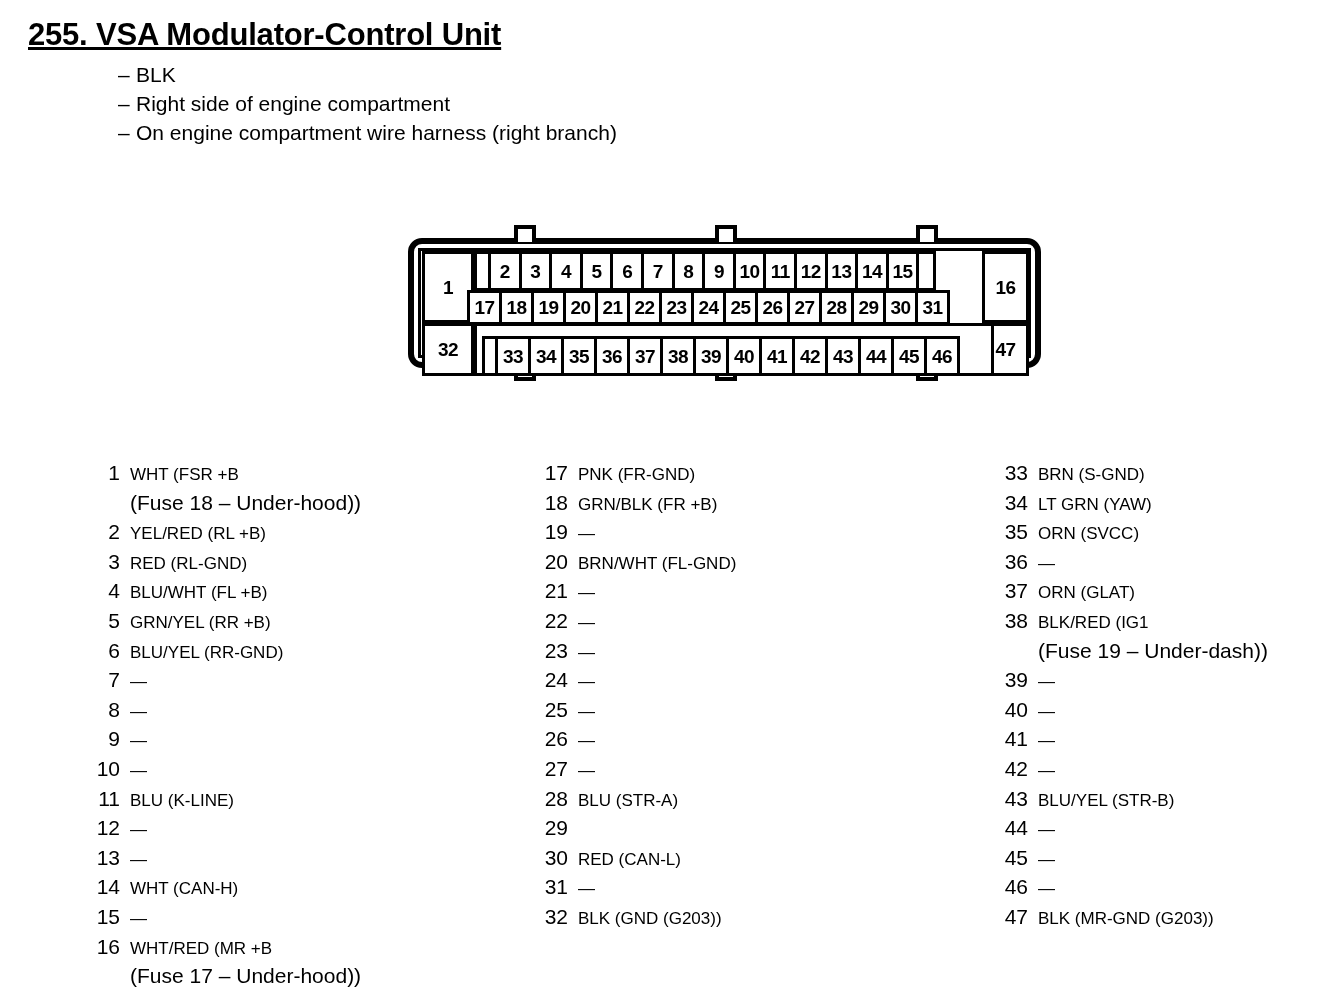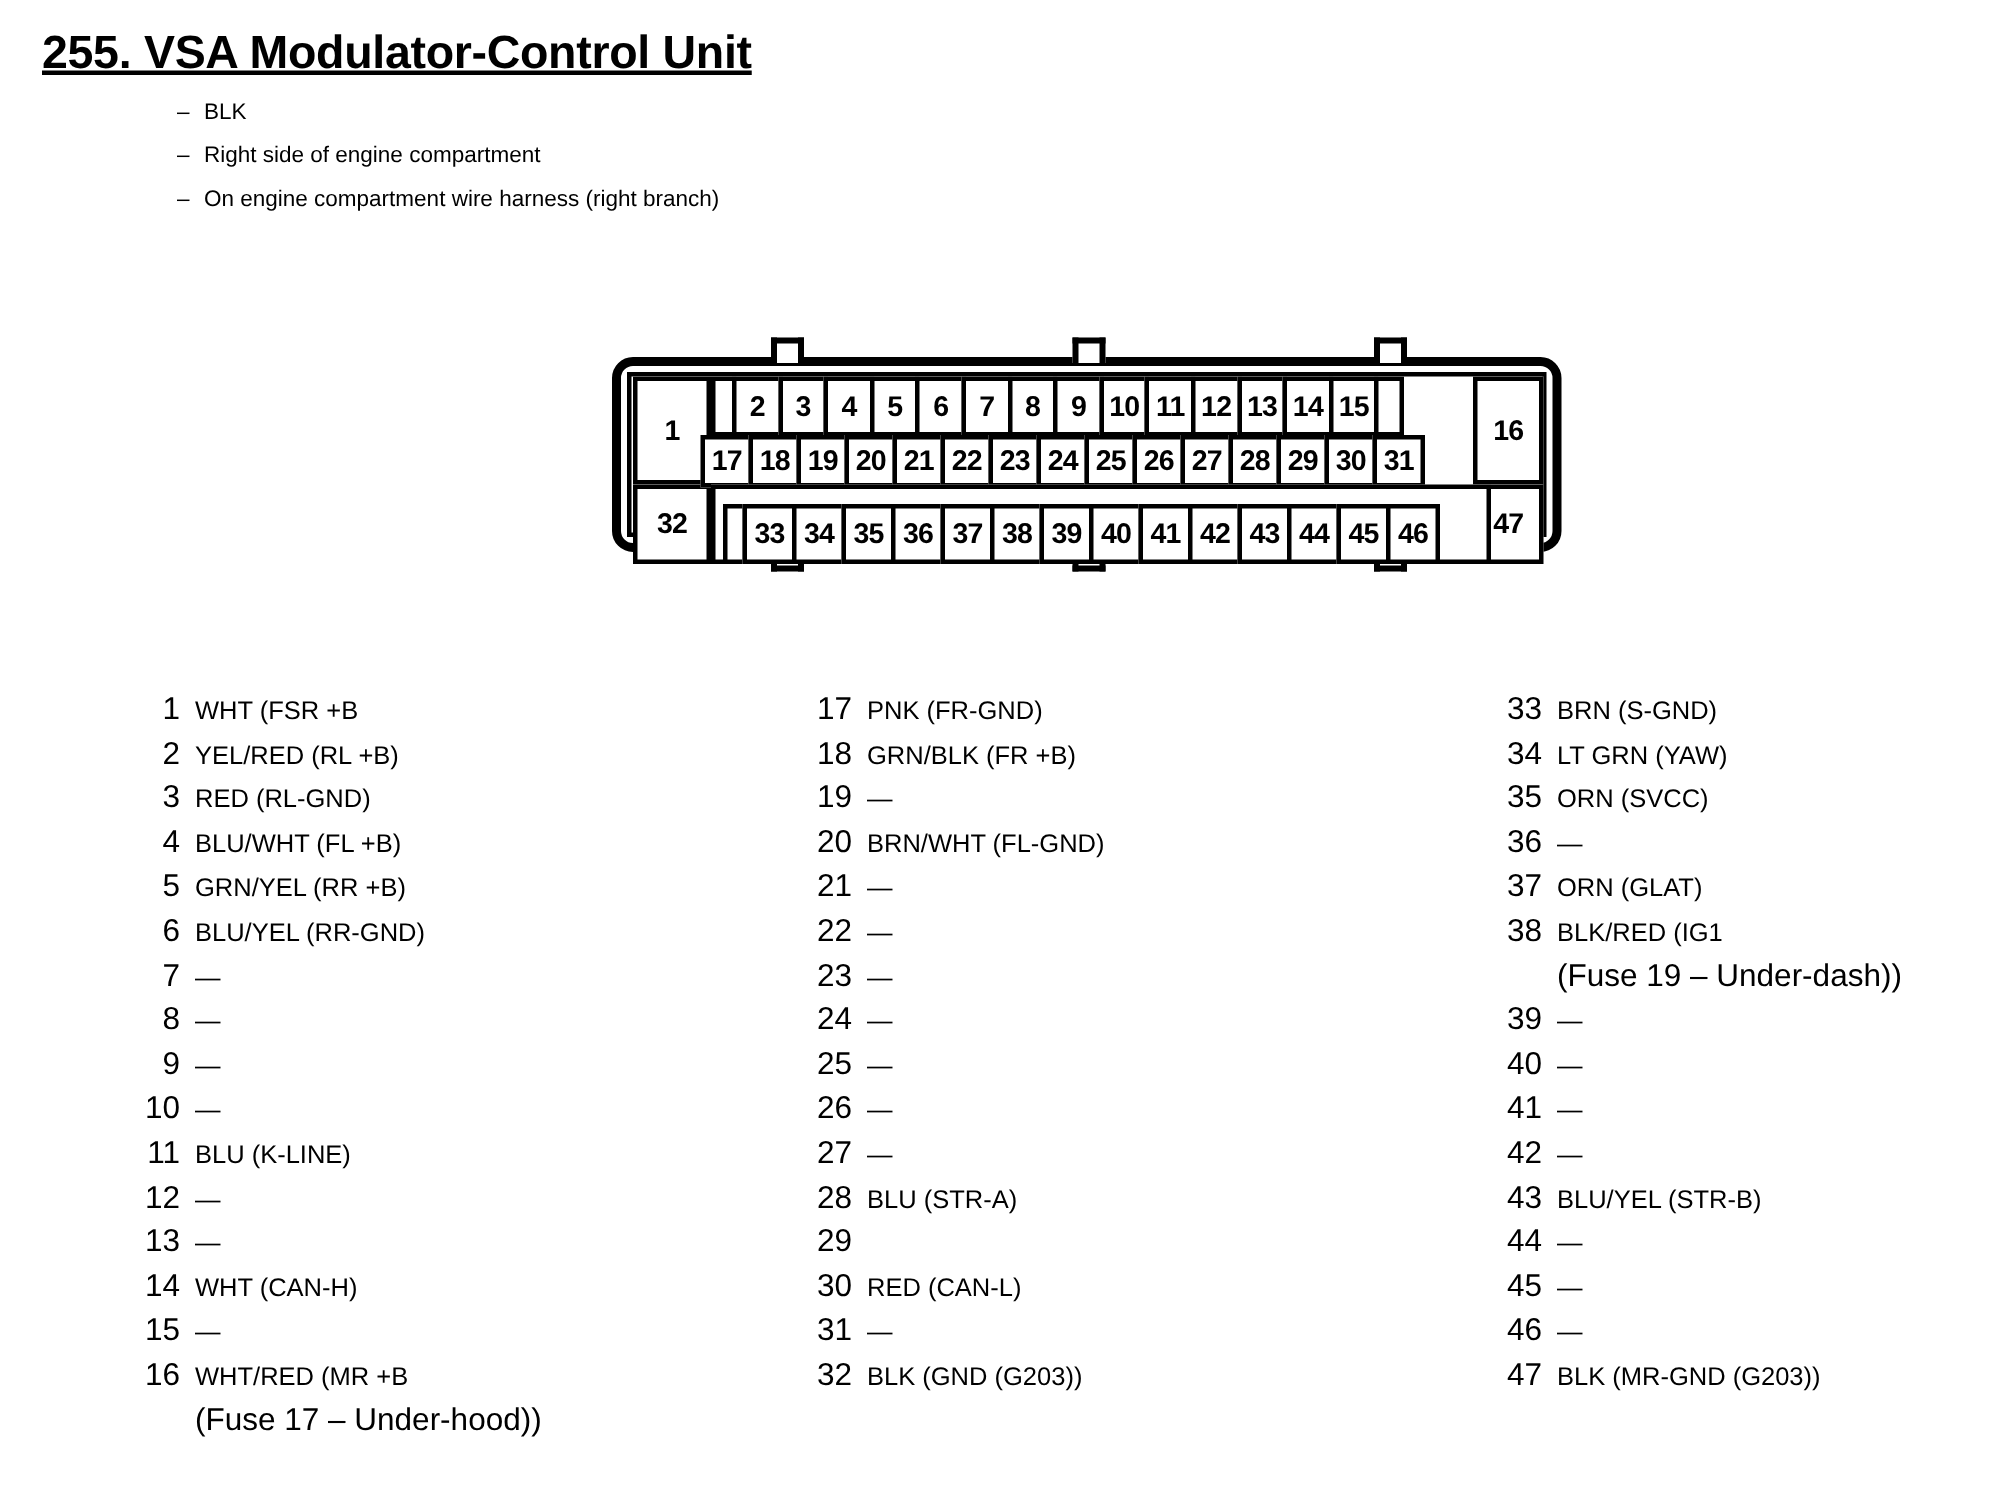--- a/index.html
+++ b/index.html
@@ -29,21 +29,21 @@
     letter-spacing: -0.2px;
     line-height: 38px;
     white-space: nowrap;
     text-decoration: underline;
   }
   #subtitle-list {
     margin-top: 6px;
     padding-left: 90px;
   }
   .subtitle-line {
-    font-size: 15px;
+    font-size: 21px;
     line-height: 29px;
     white-space: nowrap;
   }
   .subtitle-dash {
     display: inline-block;
     width: 18px;
   }
 
   
   #connector-figure {
@@ -221,20 +221,21 @@
       <div class="cell" style="left: 520px; top: 118px; width: 36px; height: 40px;">46</div>
     </div>
 </div>
 
 <div id="pin-legend">
   <div class="pin-column" id="pin-column-1">
       <div class="pin-row">
         <div class="pin-num">1</div>
         <div class="pin-desc">WHT (FSR +B</div>
       </div>
+      <div class="pin-cont">(Fuse 18 – Under-hood))</div>
       <div class="pin-row">
         <div class="pin-num">2</div>
         <div class="pin-desc">YEL/RED (RL +B)</div>
       </div>
       <div class="pin-row">
         <div class="pin-num">3</div>
         <div class="pin-desc">RED (RL-GND)</div>
       </div>
       <div class="pin-row">
         <div class="pin-num">4</div>

